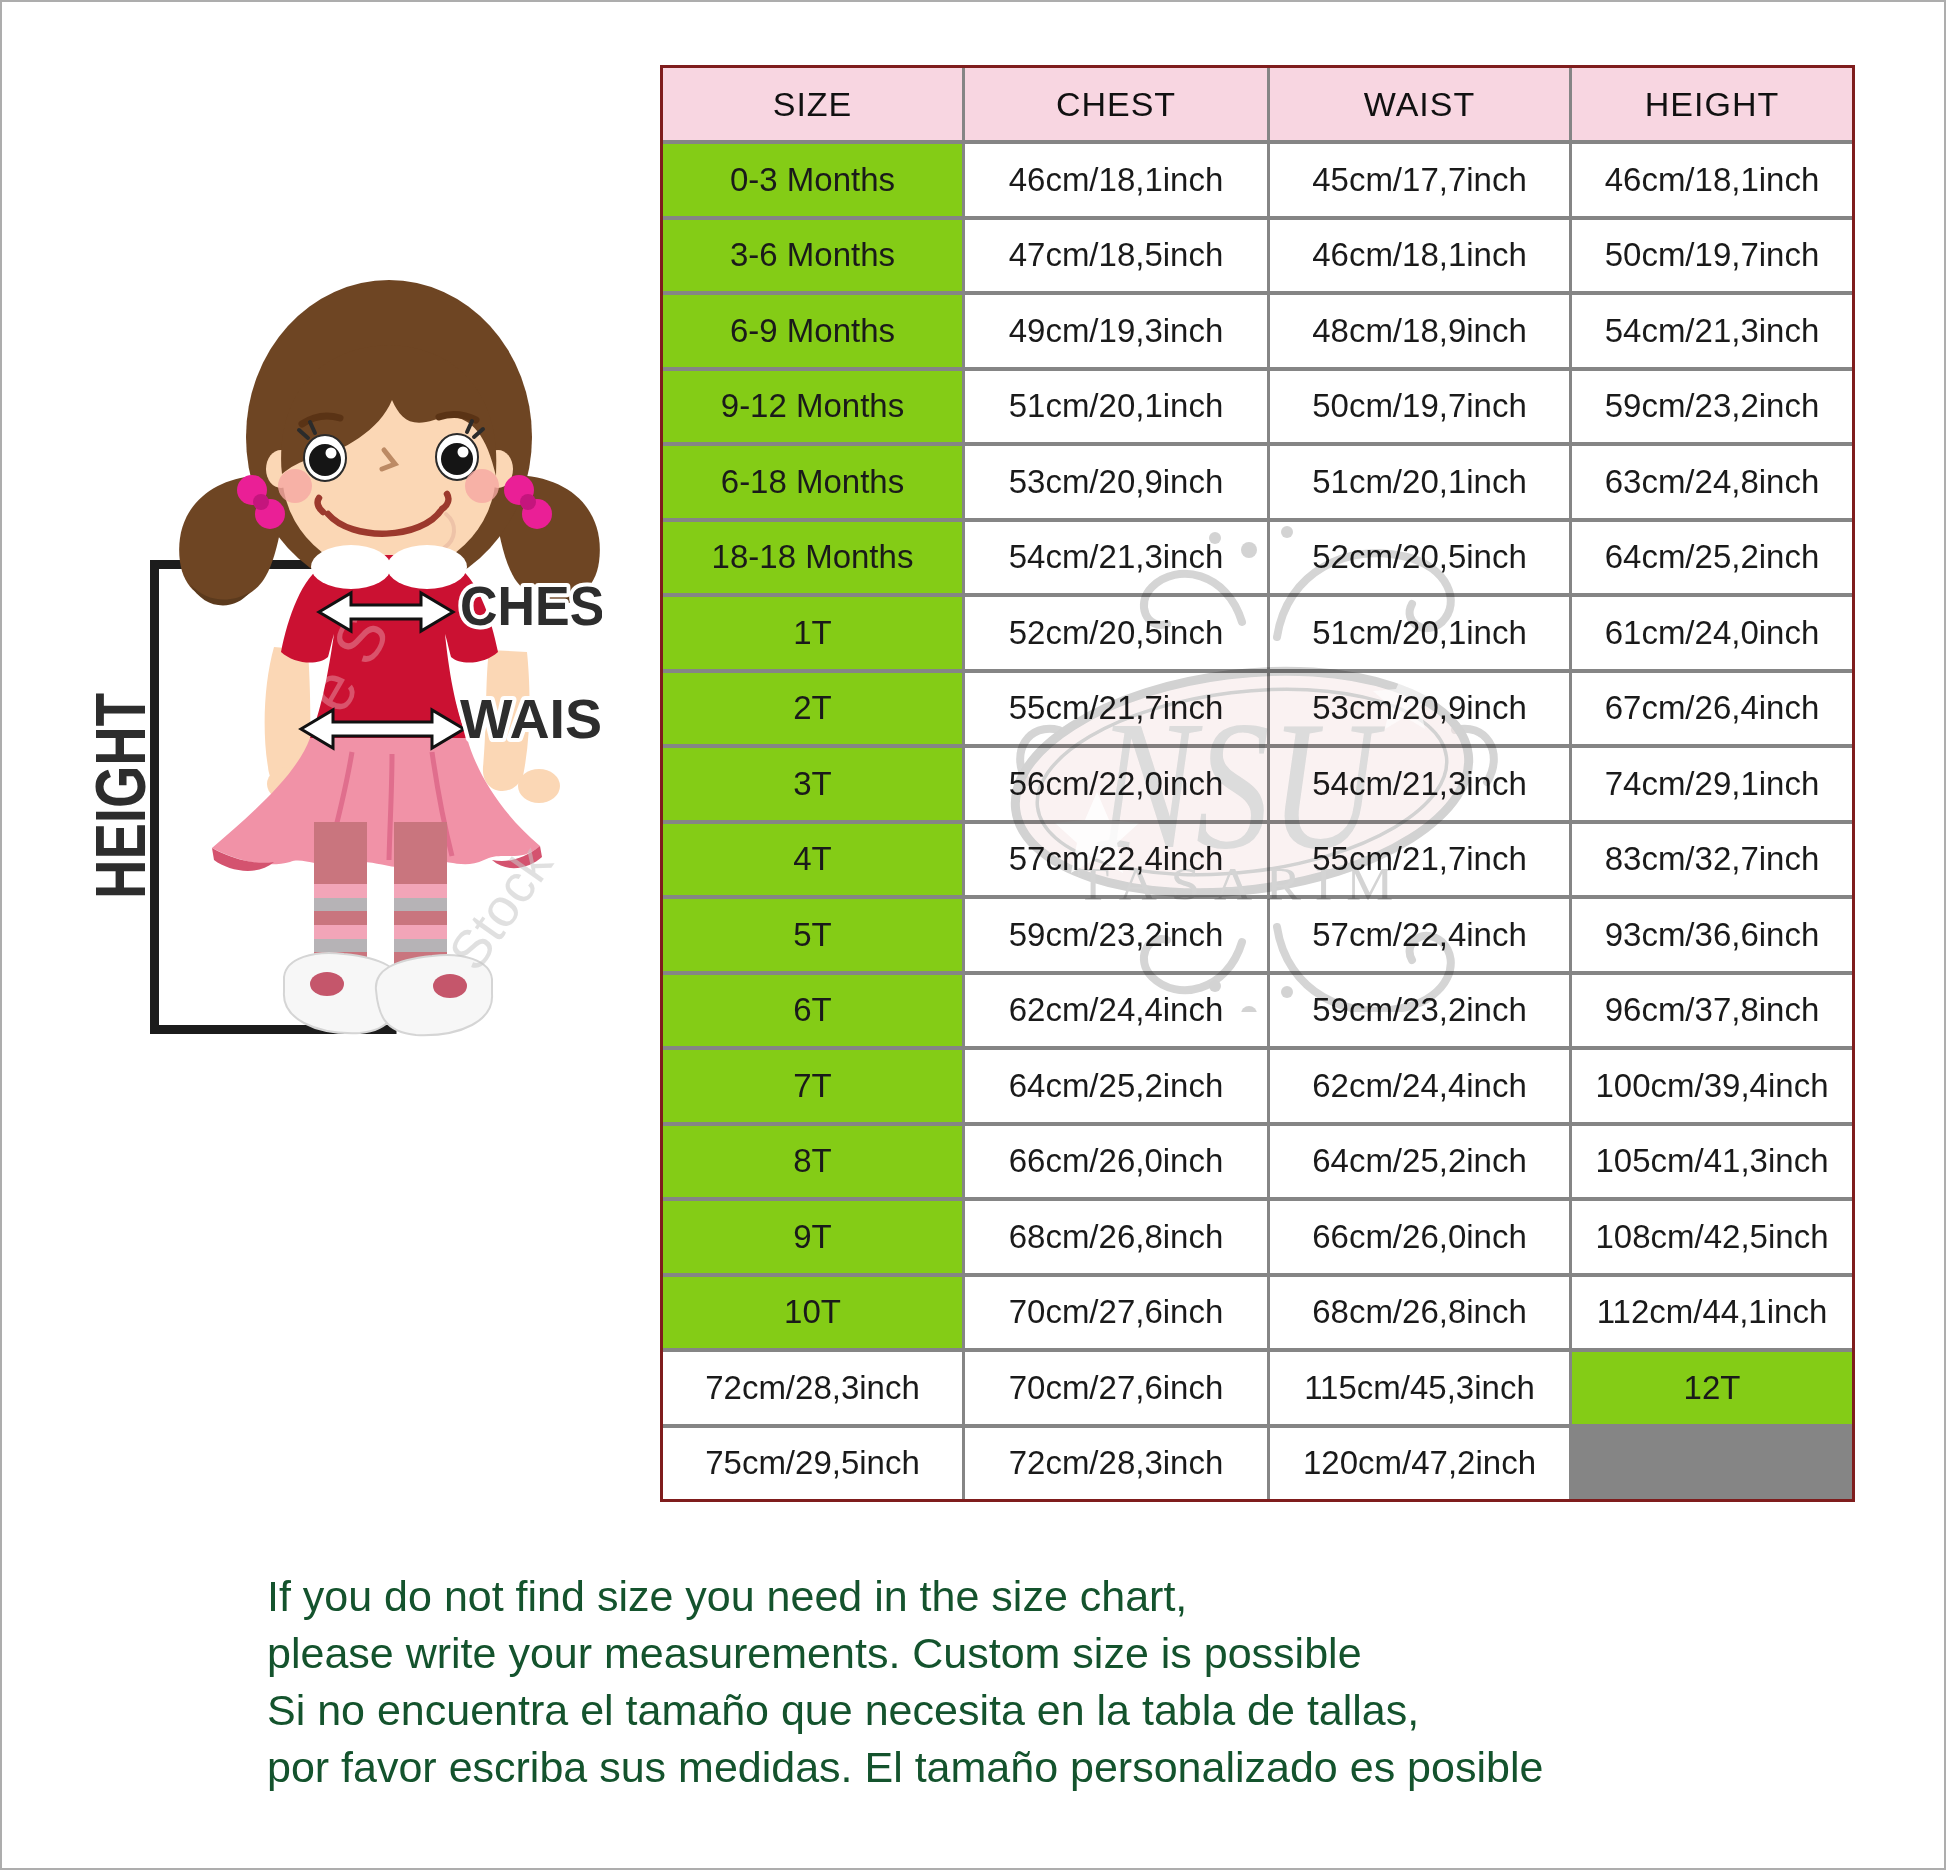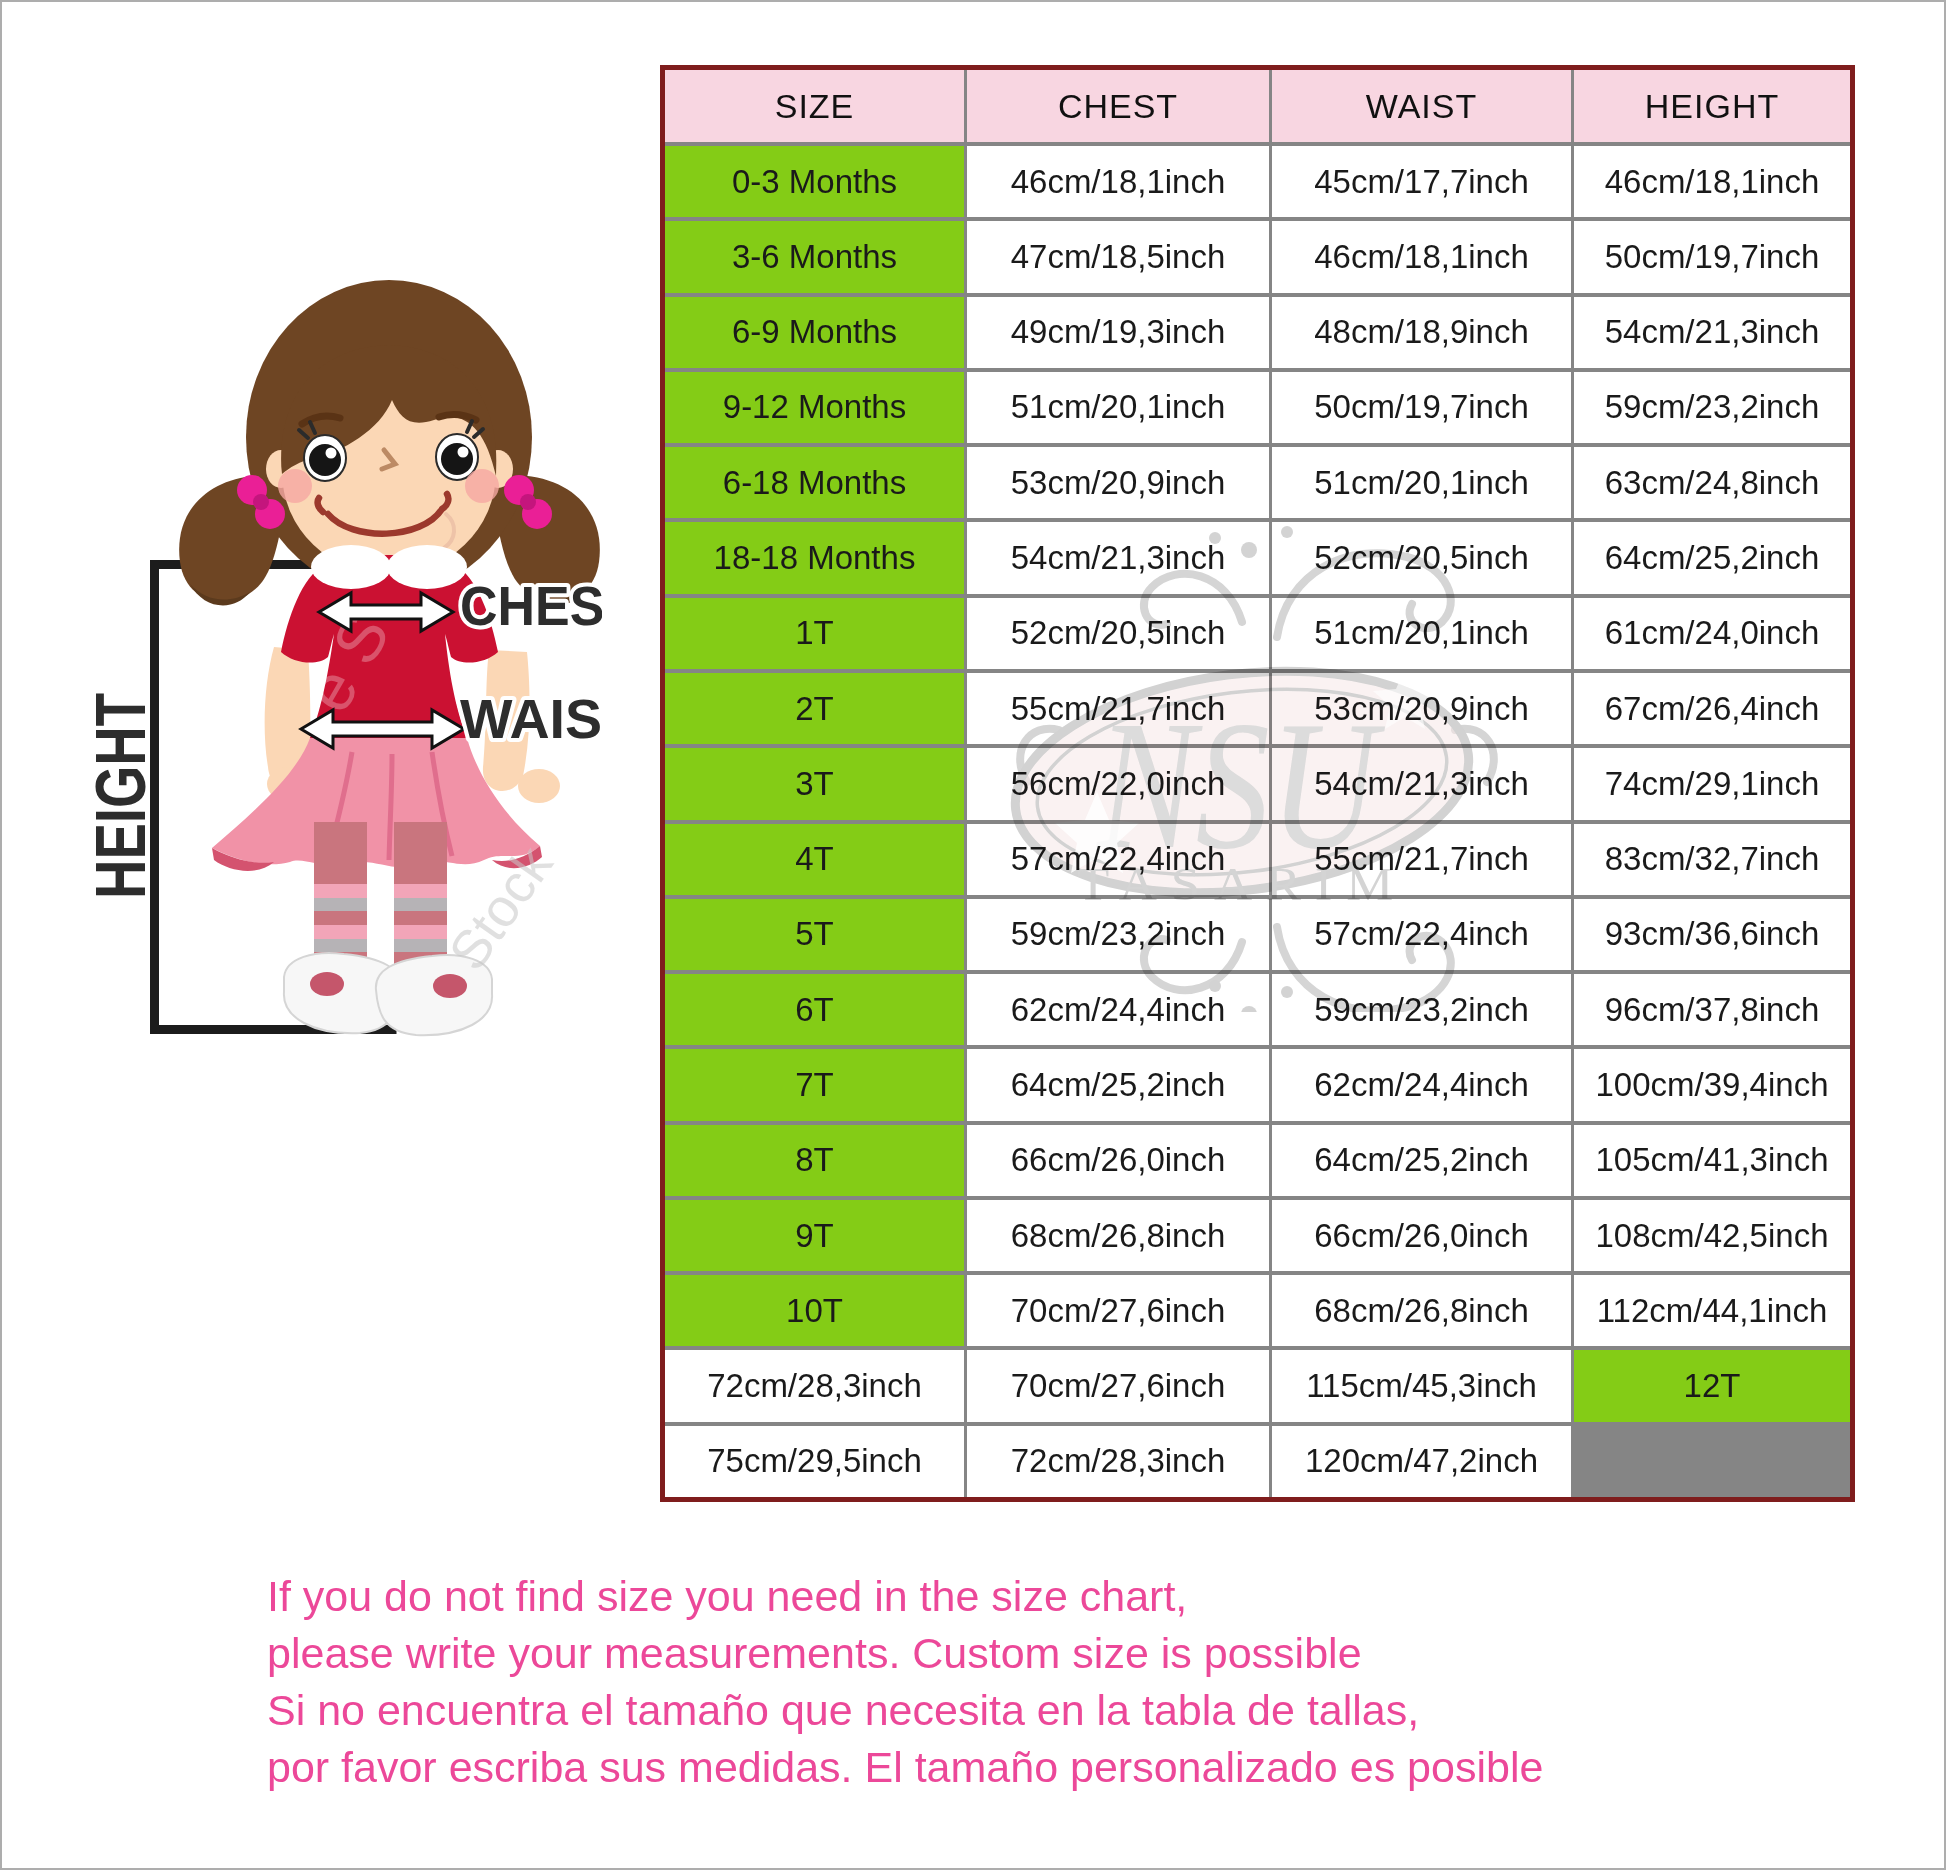--- a/index.html
+++ b/index.html
@@ -8,39 +8,39 @@
     border:2px solid #adadad;box-sizing:border-box;overflow:hidden;
     font-family:"Liberation Sans",sans-serif;
   }
   
   .size-table{
     position:absolute;left:658px;top:63px;width:1195px;height:1437px;
     display:grid;
     grid-template-columns:299px 302px 299px 1fr;
     grid-template-rows:72px repeat(18,1fr);
     column-gap:3px;row-gap:4px;
-    background:#858585;border:5px solid #7f1d1d;box-sizing:border-box;
+    background:#858585;border:3px solid #7f1d1d;box-sizing:border-box;
   }
   .size-table .cell{
     background:#ffffff;display:flex;align-items:center;justify-content:center;
     font-size:33px;color:#1a1a1a;white-space:nowrap;
   }
   .size-table .head{
     background:#f8d6e1;font-size:34px;letter-spacing:1px;color:#111;
   }
   .size-table .size-col{background:#84cc16;}
   
   .brand-wm{
     position:absolute;left:985px;top:470px;width:540px;height:540px;
     mix-blend-mode:multiply;pointer-events:none;
   }
   
   .girl{position:absolute;left:60px;top:260px;width:540px;height:800px;}
   
-  .notes{position:absolute;left:265px;top:1566px;width:1450px;color:#ec4899;}
+  .notes{position:absolute;left:265px;top:1566px;width:1450px;color:#14532d;}
   .notes p{margin:0;font-size:43px;line-height:57px;}
   .notes p+p{}
 </style>
 </head>
 <body>
 
 <div class="canvas">
 
   <svg class="girl" viewBox="0 0 540 800">
 

